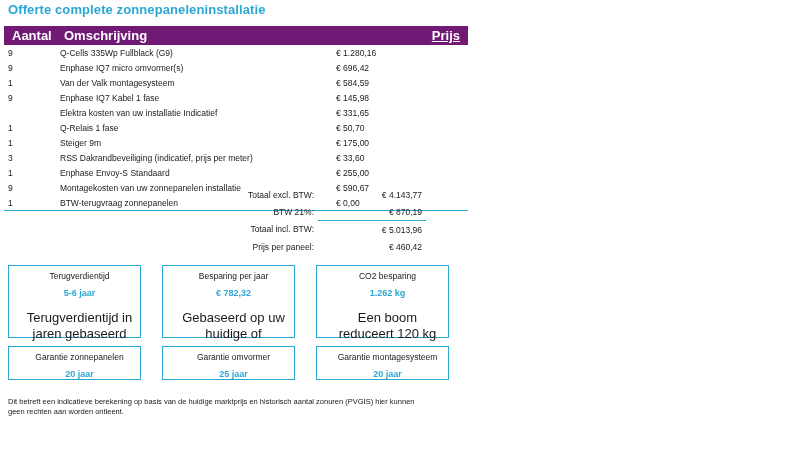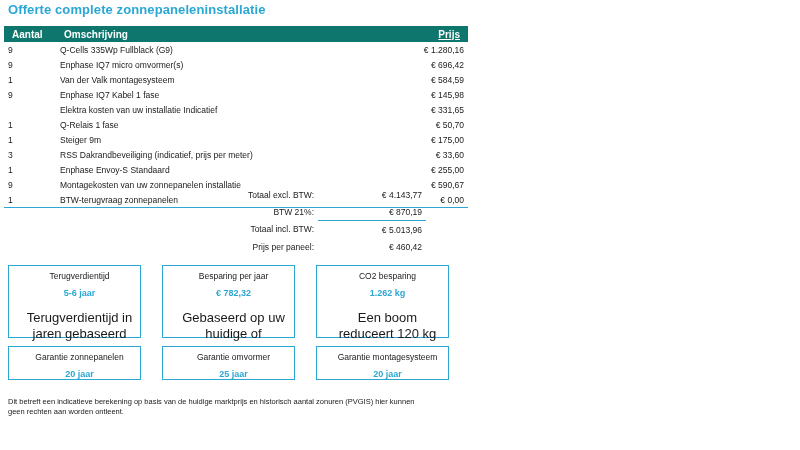--- a/index.html
+++ b/index.html
@@ -34,43 +34,43 @@
   
   .items-table {
     position: absolute;
     left: 4px;
     top: 26px;
     width: 416px;
     border-collapse: collapse;
     table-layout: fixed;
   }
   .items-table th {
-    background: #0f766e;
+    background: #701a75;
     color: #ffffff;
-    font-size: 10px;
+    font-size: 13px;
     font-weight: bold;
     text-align: left;
     padding: 2px 8px;
     height: 12px;
     border: none;
   }
   .items-table th.num { width: 36px; }
   .items-table th.desc { width: 260px; }
   .items-table th.price { width: 120px; text-align: right; text-decoration: underline; }
   .items-table td {
     font-size: 8.5px;
     padding: 1.5px 4px;
     height: 12px;
     color: #1a1a1a;
     border: none;
     vertical-align: middle;
   }
   .items-table td.num { text-align: left; }
   .items-table td.desc { text-align: left; }
-  .items-table td.price { text-align: right; }
+  .items-table td.price { text-align: left; }
   .items-table tr.last-row td {
     border-bottom: 1px solid #2ba7d4;
   }
   
   .totals {
     position: absolute;
     left: 180px;
     top: 186px;
     width: 240px;
     border-collapse: collapse;

